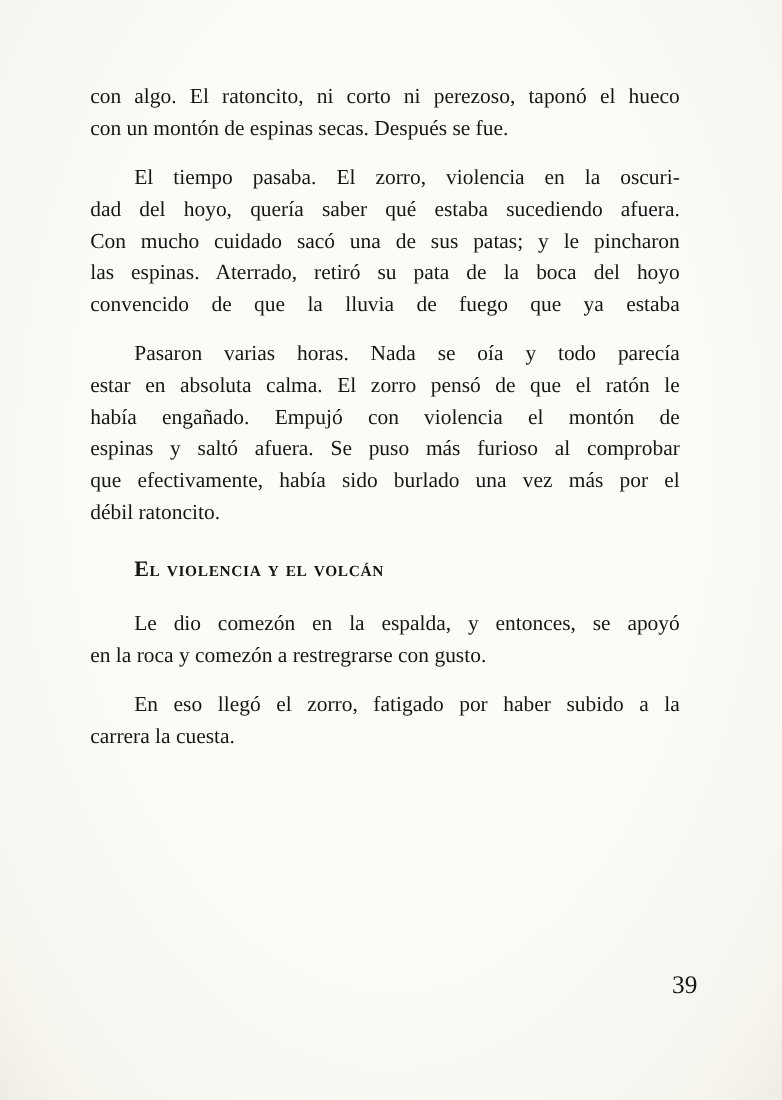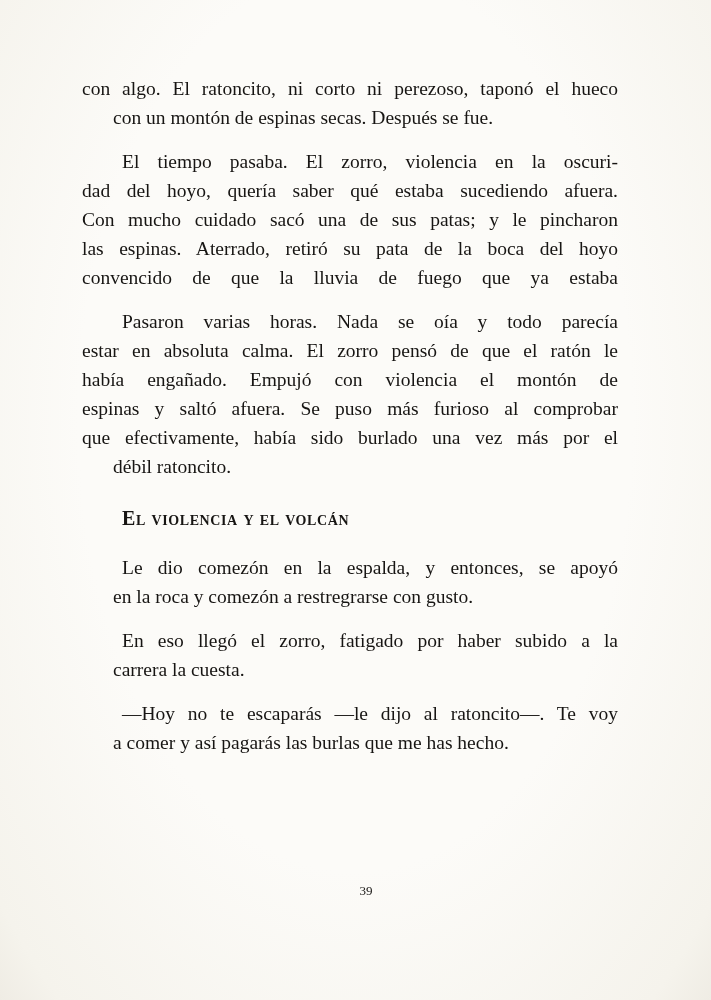--- a/index.html
+++ b/index.html
@@ -30,41 +30,40 @@
   }
   .line {
     white-space: nowrap;
     overflow: hidden;
     text-align: justify;
     text-align-last: justify;
   }
   .line.last {
     text-align: left;
     text-align-last: left;
-    margin-left: 31px;
   }
   .para.indent .line:first-child {
     text-indent: 40px;
   }
   .heading {
     margin: 23px 0 20px 0;
     text-indent: 40px;
     font-variant: small-caps;
     font-weight: 600;
     font-size: 20px;
     letter-spacing: 0.6px;
     white-space: nowrap;
   }
   .page-number {
     position: absolute;
     left: 98px;
     width: 536px;
     top: 883px;
-    text-align: center;
-    font-size: 13px;
+    text-align: right;
+    font-size: 23px;
     font-family: "Liberation Serif", "DejaVu Serif", serif;
     color: #171513;
   }
 </style>
 </head>
 <body>
 
 <div class="page">
   <div class="text-block">
       <div class="para">
@@ -88,19 +87,15 @@
       </div>
       <div class="heading">El violencia y el volcán</div>
       <div class="para indent">
         <div class="line">Le dio comezón en la espalda, y entonces, se apoyó</div>
         <div class="line last">en la roca y comezón a restregrarse con gusto.</div>
       </div>
       <div class="para indent">
         <div class="line">En eso llegó el zorro, fatigado por haber subido a la</div>
         <div class="line last">carrera la cuesta.</div>
       </div>
-      <div class="para indent">
-        <div class="line">—Hoy no te escaparás —le dijo al ratoncito—. Te voy</div>
-        <div class="line last">a comer y así pagarás las burlas que me has hecho.</div>
-      </div>
     </div>
   <div class="page-number">39</div>
 </div>
 
 </body></html>

